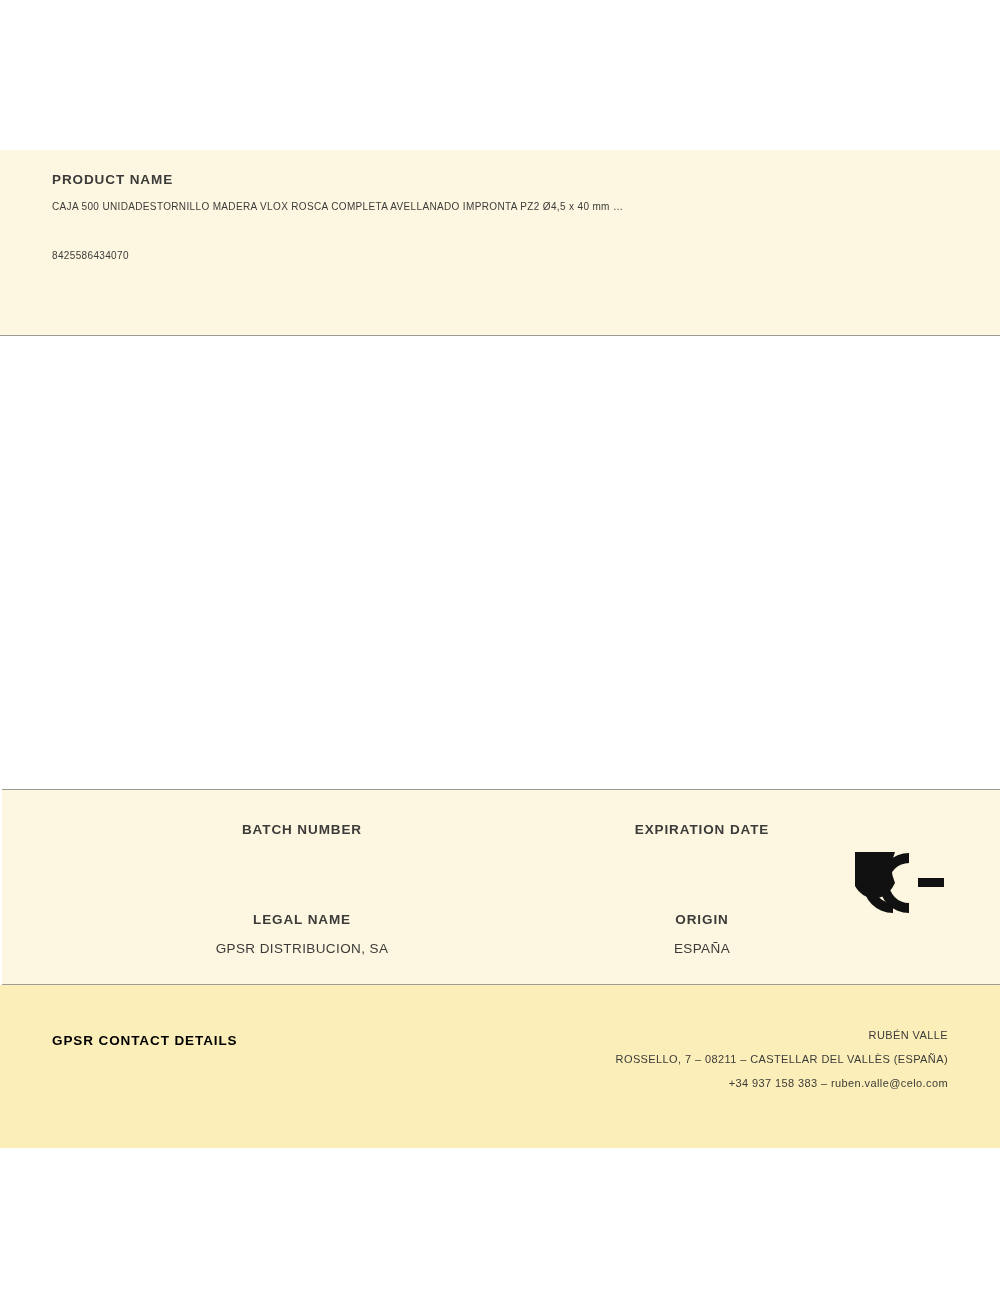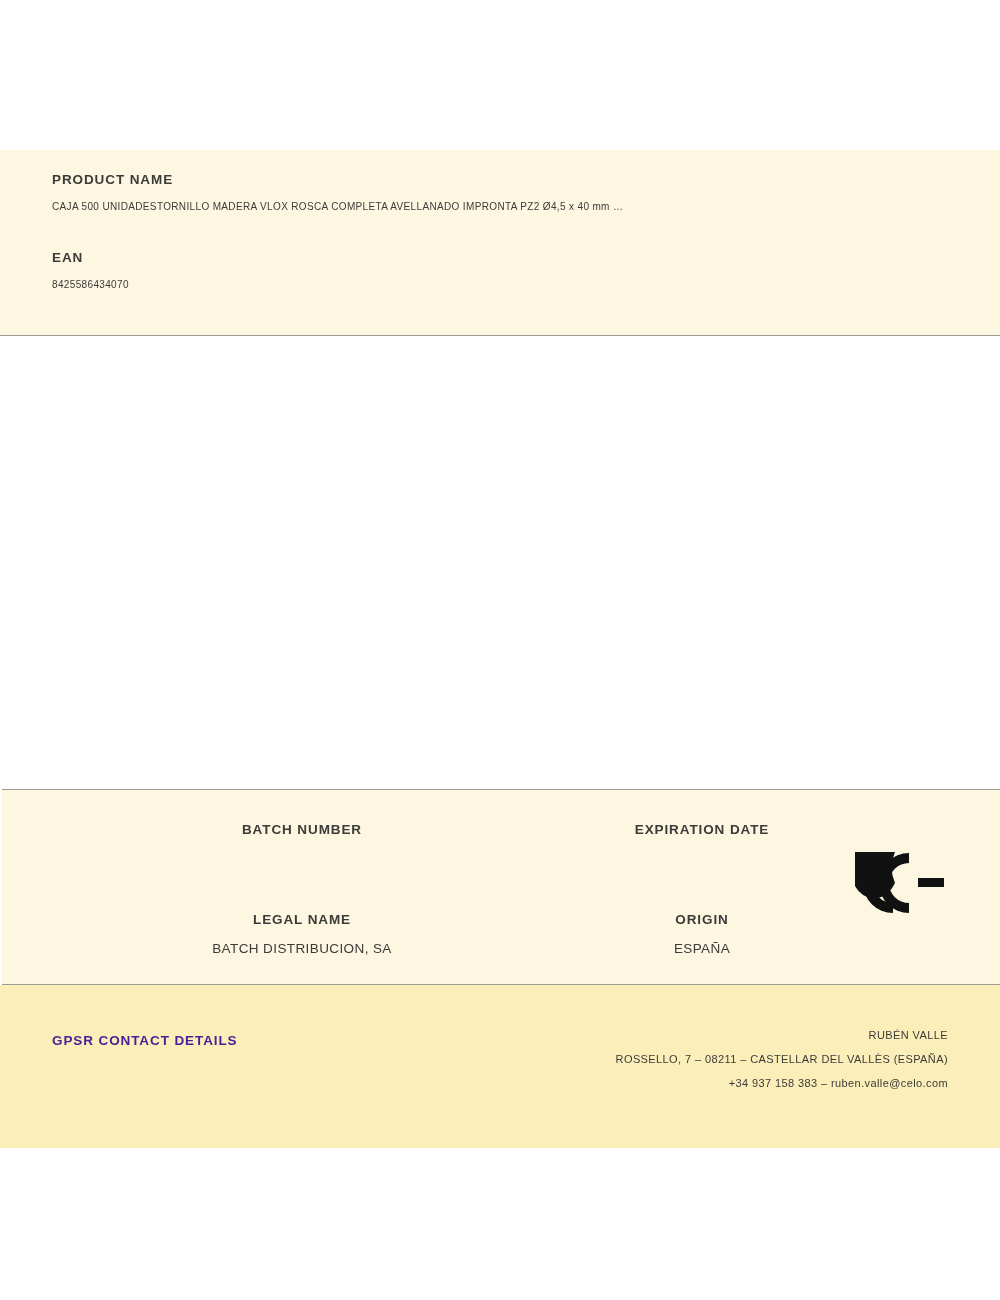--- a/index.html
+++ b/index.html
@@ -132,21 +132,21 @@
     background: #fbeeb8;
     box-sizing: border-box;
   }
   .gpsr-label {
     position: absolute;
     left: 52px;
     top: 48px;
     font-size: 13.5px;
     font-weight: bold;
     letter-spacing: 0.9px;
-    color: #4c1d95;
+    color: #000000;
   }
   .gpsr-lines {
     position: absolute;
     right: 52px;
     top: 44px;
     text-align: right;
   }
   .gpsr-lines p {
     margin: 0 0 12px 0;
     font-size: 11px;
@@ -170,41 +170,40 @@
 
 <div class="page">
 
   <div class="band-middle" style="top:0;height:150px;"></div>
 
   <div class="band-top">
     <div class="inner">
       <p class="field-label">PRODUCT NAME</p>
       <p class="field-value">CAJA 500 UNIDADESTORNILLO MADERA VLOX ROSCA COMPLETA AVELLANADO IMPRONTA PZ2 Ø4,5 x 40 mm …</p>
       <div class="gap-block">
-        <p class="field-label">EAN</p>
         <p class="field-value">8425586434070</p>
       </div>
     </div>
   </div>
 
   <div class="band-middle"></div>
 
   <div class="band-info">
     <div class="info-grid">
       <div class="col-a row-1">
         <p class="info-label">BATCH NUMBER</p>
         <p class="info-value"></p>
       </div>
       <div class="col-b row-1">
         <p class="info-label">EXPIRATION DATE</p>
         <p class="info-value"></p>
       </div>
       <div class="col-a row-2">
         <p class="info-label">LEGAL NAME</p>
-        <p class="info-value">BATCH DISTRIBUCION, SA</p>
+        <p class="info-value">GPSR DISTRIBUCION, SA</p>
       </div>
       <div class="col-b row-2">
         <p class="info-label">ORIGIN</p>
         <p class="info-value">ESPAÑA</p>
       </div>
 
       <div class="ce-mark">
         <svg width="95" height="62" viewBox="0 0 95 62" xmlns="http://www.w3.org/2000/svg">
 
           <path d="M40,31 A24,31 0 1 0 40,62 A24,31 0 0 1 40,31 Z" fill="#111111" transform="translate(0,-31)"></path>

